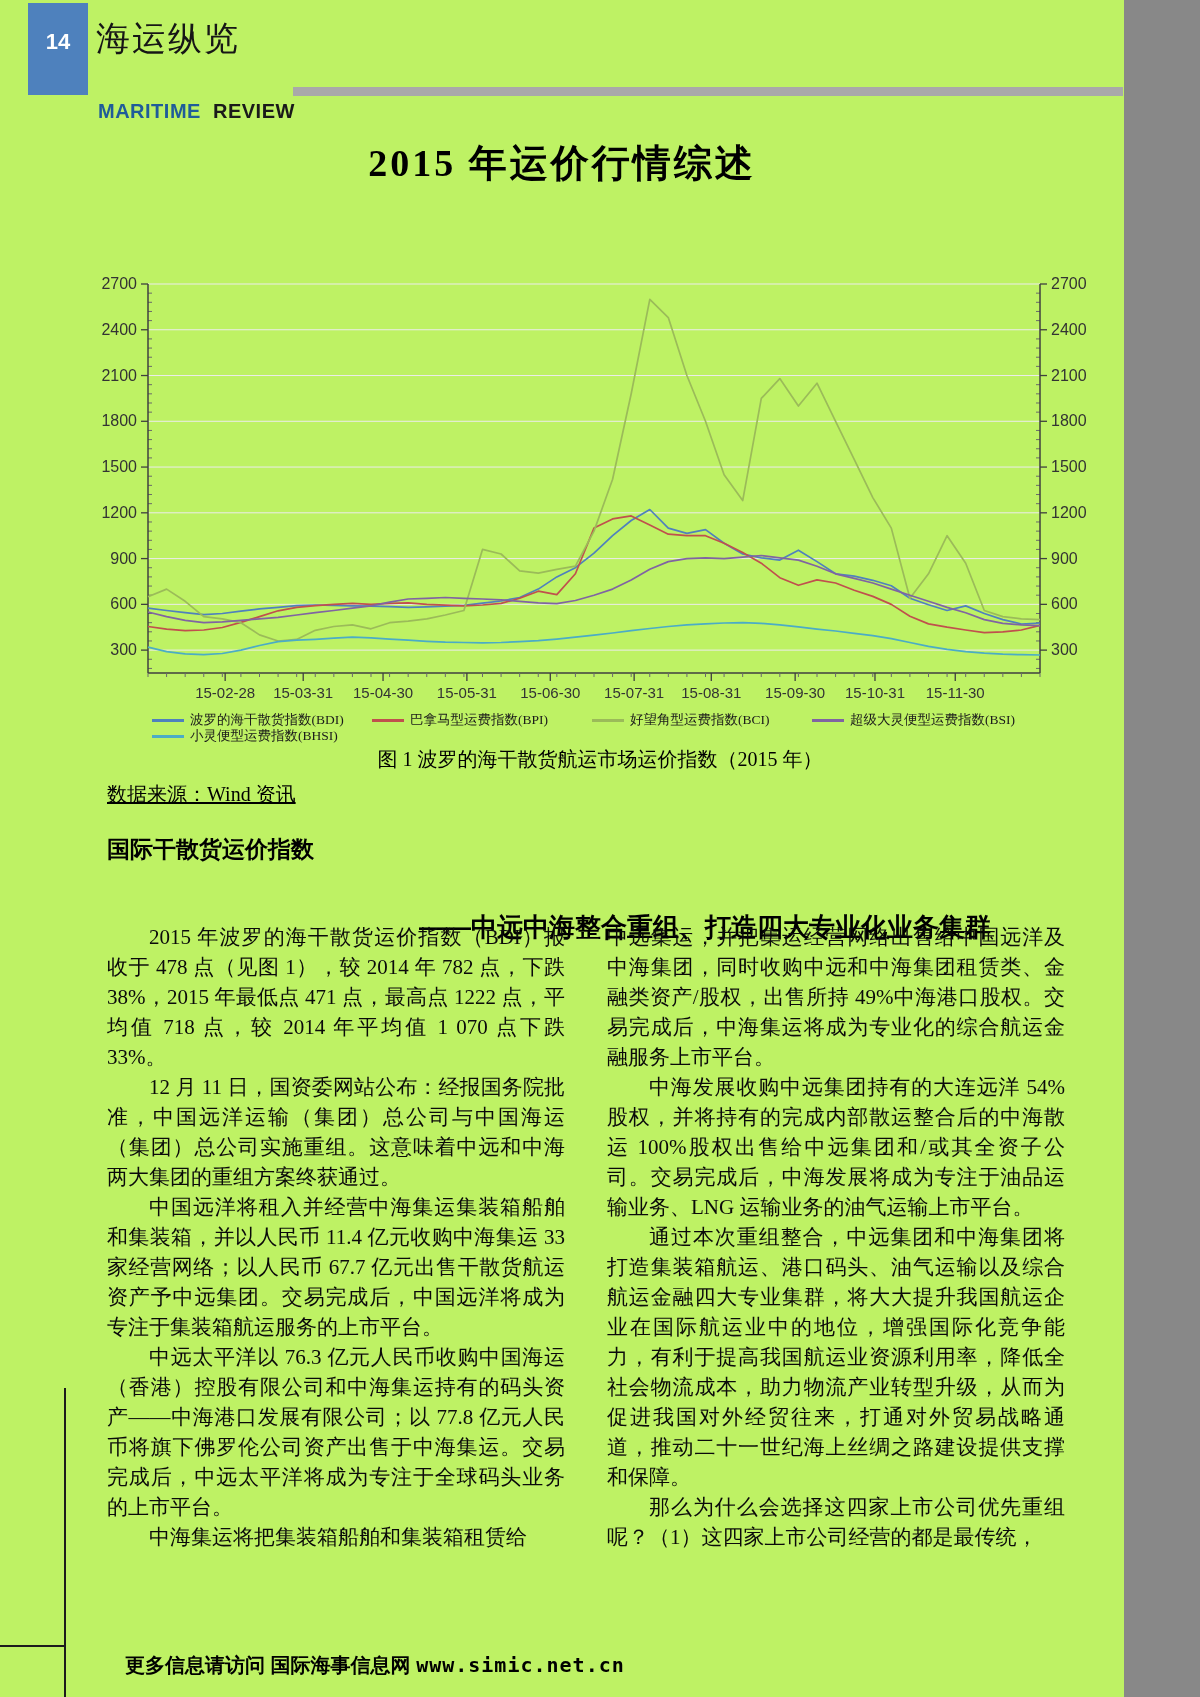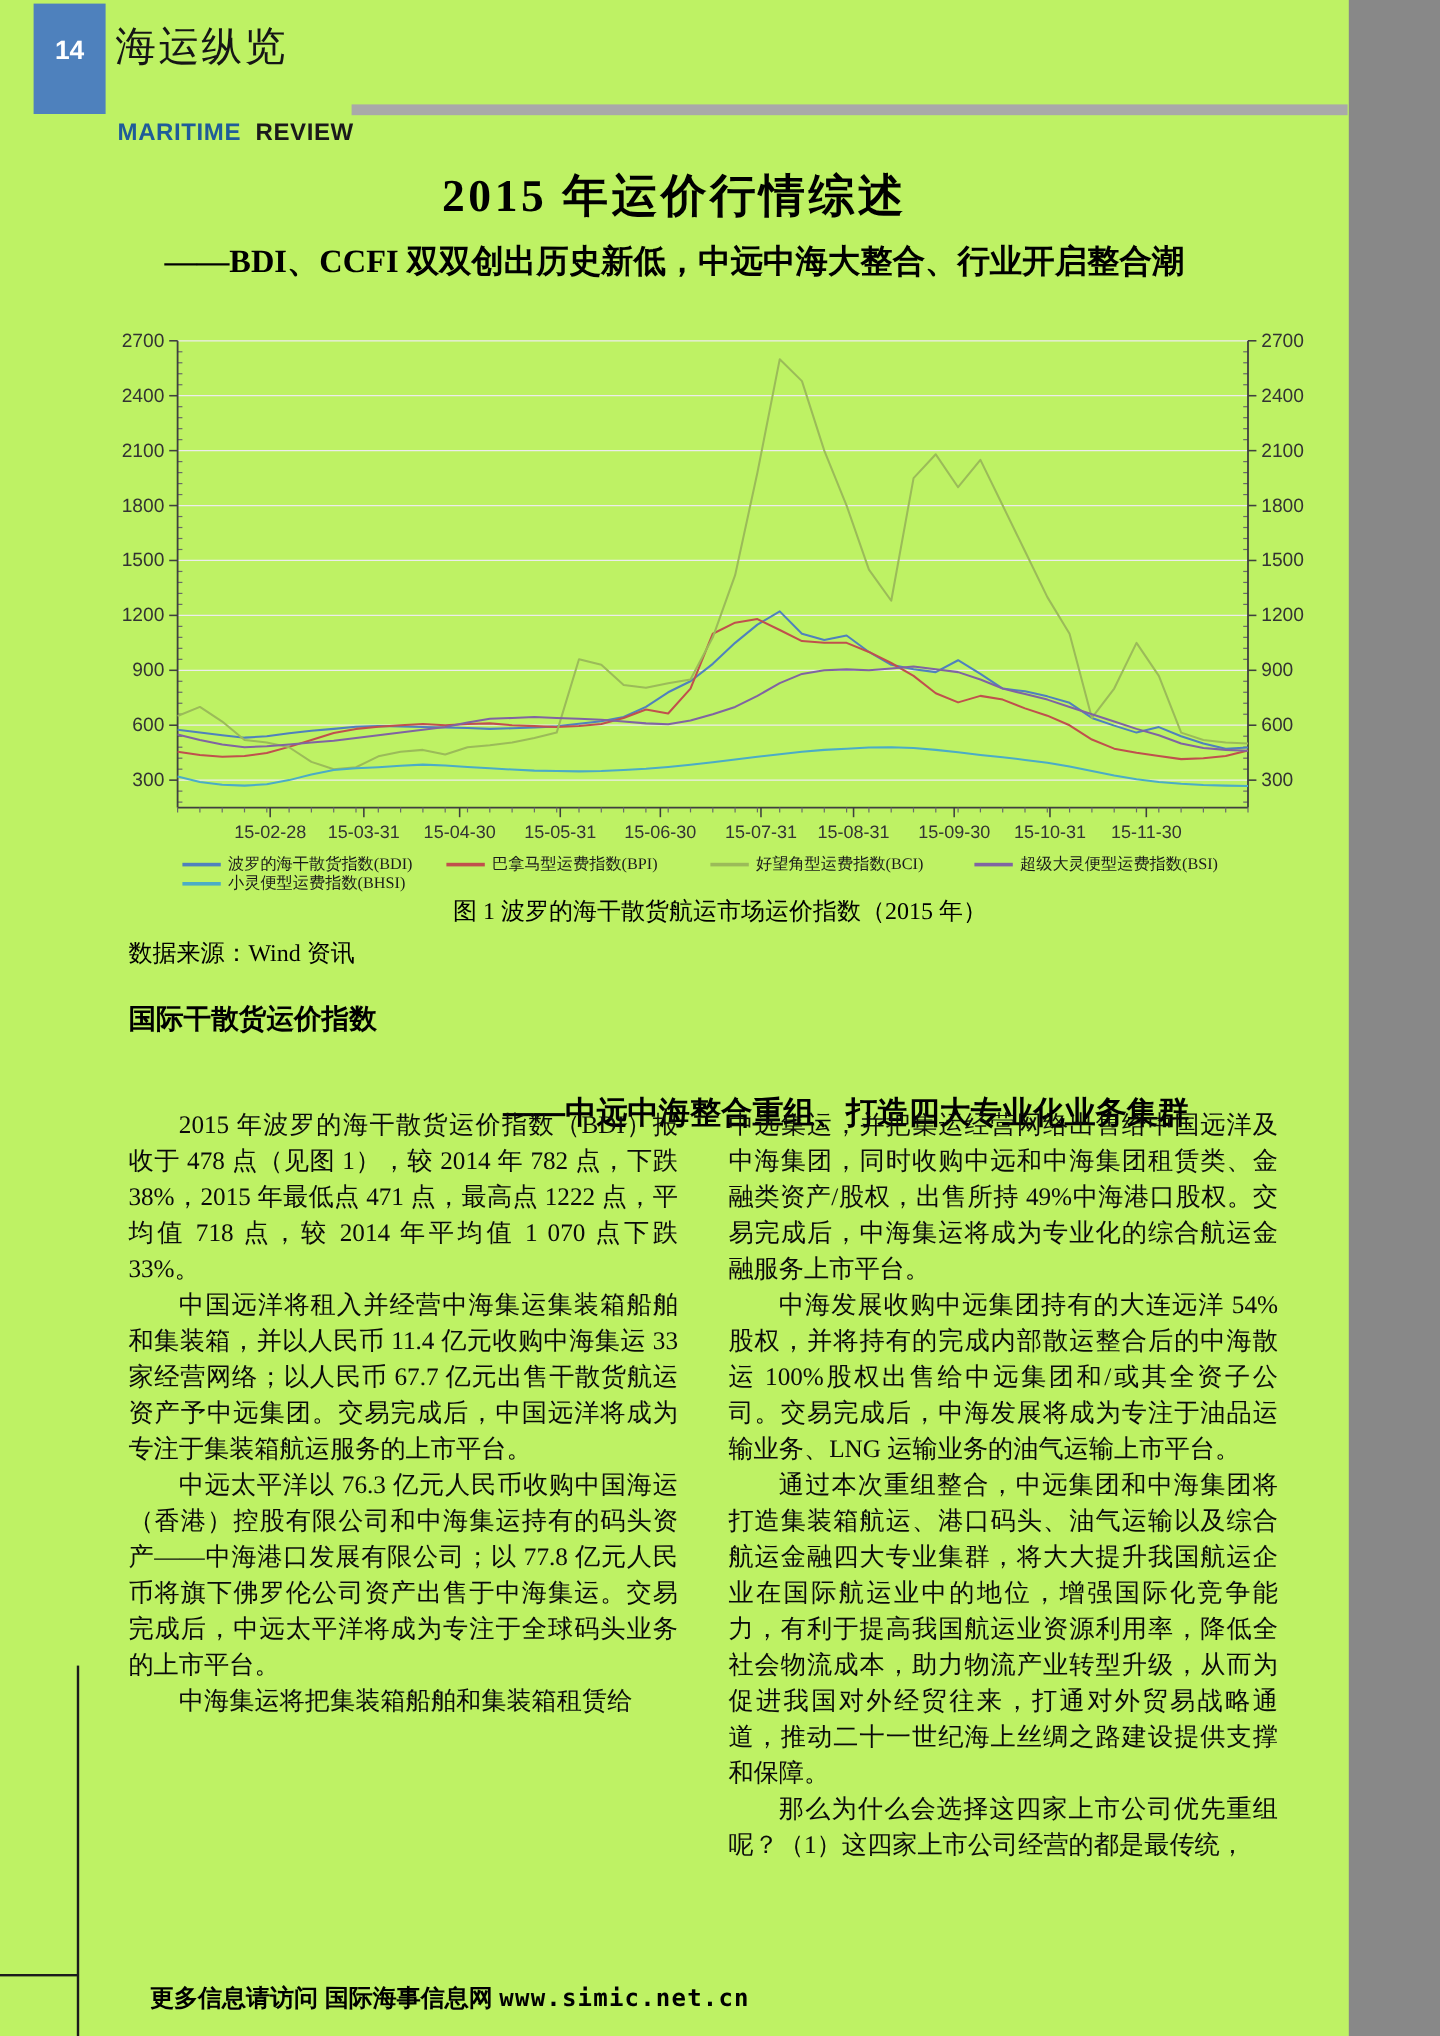--- a/index.html
+++ b/index.html
@@ -22,21 +22,21 @@
         font-weight:bold;font-size:27px;letter-spacing:0px;color:#000;}
   
   .chart-wrap{position:absolute;left:100px;top:250px;width:1000px;height:460px;}
   .legend{position:absolute;left:100px;width:1000px;display:flex;align-items:center;
         font-family:Liberation Serif, serif;font-size:13.5px;color:#1a1a1a;}
   .legend.row1{top:711px;padding-left:52px;}
   .legend.row2{top:727px;padding-left:52px;}
   .legend .item{flex:0 0 220px;display:flex;align-items:center;white-space:nowrap;}
   .legend .swatch{display:inline-block;width:32px;height:3px;margin-right:6px;}
   .figure-caption{position:absolute;left:100px;top:746px;width:1000px;text-align:center;font-size:20px;color:#000;}
-  .data-source{position:absolute;left:107px;top:781px;font-size:20px;color:#000;}
+  .data-source{position:absolute;left:107px;top:781px;font-size:20px;color:#000;text-decoration:underline;}
   
   .section-heading{position:absolute;left:107px;top:834px;
         font-family:"Liberation Sans","DejaVu Sans",sans-serif;font-weight:bold;font-size:23px;color:#000;}
   .subsection-heading{position:absolute;right:133px;top:910px;
         font-family:"Liberation Sans","DejaVu Sans",sans-serif;font-weight:bold;font-size:26px;color:#000;}
   
   .col{position:absolute;top:922px;width:458px;font-size:21px;line-height:30px;
         text-align:justify;color:#0a0a0a;}
   .col p{margin:0;text-indent:2em;}
   .col p.noindent{text-indent:0;}
@@ -59,21 +59,20 @@
     <span>14</span>
   </div>
   <div class="masthead-title">海运纵览</div>
   <div class="masthead-sub">
     <span class="blue">MARITIME</span>
     <span class="black">REVIEW</span>
   </div>
   <div class="masthead-bar"></div>
 
   <div class="article-title">2015 年运价行情综述</div>
-  <div class="article-subtitle">——BDI、CCFI 双双创出历史新低，中远中海大整合、行业开启整合潮</div>
 
   <div class="chart-wrap">
     <svg id="chart-svg" width="1000" height="460" viewBox="0 0 1000 460">
         <line x1="48" y1="400.11764705882354" x2="940" y2="400.11764705882354" stroke="#ECECEC" stroke-width="1"></line>
         <line x1="41" y1="400.11764705882354" x2="48" y2="400.11764705882354" stroke="#3f3f3f" stroke-width="1.3"></line>
         <line x1="940" y1="400.11764705882354" x2="947" y2="400.11764705882354" stroke="#3f3f3f" stroke-width="1.3"></line>
         <text x="37" y="405.11764705882354" text-anchor="end" font-size="16" fill="#333">300</text>
         <text x="951" y="405.11764705882354" text-anchor="start" font-size="16" fill="#333">300</text>
         <line x1="48" y1="354.3529411764706" x2="940" y2="354.3529411764706" stroke="#ECECEC" stroke-width="1"></line>
         <line x1="41" y1="354.3529411764706" x2="48" y2="354.3529411764706" stroke="#3f3f3f" stroke-width="1.3"></line>
@@ -288,20 +287,21 @@
     </div>
 
   <div class="figure-caption">图 1 波罗的海干散货航运市场运价指数（2015 年）</div>
   <div class="data-source">数据来源：Wind 资讯</div>
 
   <div class="section-heading">国际干散货运价指数</div>
   <div class="subsection-heading">——中远中海整合重组、打造四大专业化业务集群</div>
 
   <div class="col col-left" id="col-left">
       <p>2015 年波罗的海干散货运价指数（BDI）报收于 478 点（见图 1），较 2014 年 782 点，下跌 38%，2015 年最低点 471 点，最高点 1222 点，平均值 718 点，较 2014 年平均值 1 070 点下跌 33%。</p>
+      <p>12 月 11 日，国资委网站公布：经报国务院批准，中国远洋运输（集团）总公司与中国海运（集团）总公司实施重组。这意味着中远和中海两大集团的重组方案终获通过。</p>
       <p>中国远洋将租入并经营中海集运集装箱船舶和集装箱，并以人民币 11.4 亿元收购中海集运 33 家经营网络；以人民币 67.7 亿元出售干散货航运资产予中远集团。交易完成后，中国远洋将成为专注于集装箱航运服务的上市平台。</p>
       <p>中远太平洋以 76.3 亿元人民币收购中国海运（香港）控股有限公司和中海集运持有的码头资产——中海港口发展有限公司；以 77.8 亿元人民币将旗下佛罗伦公司资产出售于中海集运。交易完成后，中远太平洋将成为专注于全球码头业务的上市平台。</p>
       <p>中海集运将把集装箱船舶和集装箱租赁给</p>
     </div>
   <div class="col col-right" id="col-right">
       <p class="noindent">中远集运，并把集运经营网络出售给中国远洋及中海集团，同时收购中远和中海集团租赁类、金融类资产/股权，出售所持 49%中海港口股权。交易完成后，中海集运将成为专业化的综合航运金融服务上市平台。</p>
       <p>中海发展收购中远集团持有的大连远洋 54%股权，并将持有的完成内部散运整合后的中海散运 100%股权出售给中远集团和/或其全资子公司。交易完成后，中海发展将成为专注于油品运输业务、LNG 运输业务的油气运输上市平台。</p>
       <p>通过本次重组整合，中远集团和中海集团将打造集装箱航运、港口码头、油气运输以及综合航运金融四大专业集群，将大大提升我国航运企业在国际航运业中的地位，增强国际化竞争能力，有利于提高我国航运业资源利用率，降低全社会物流成本，助力物流产业转型升级，从而为促进我国对外经贸往来，打通对外贸易战略通道，推动二十一世纪海上丝绸之路建设提供支撑和保障。</p>
       <p>那么为什么会选择这四家上市公司优先重组呢？（1）这四家上市公司经营的都是最传统，</p>
     </div>

